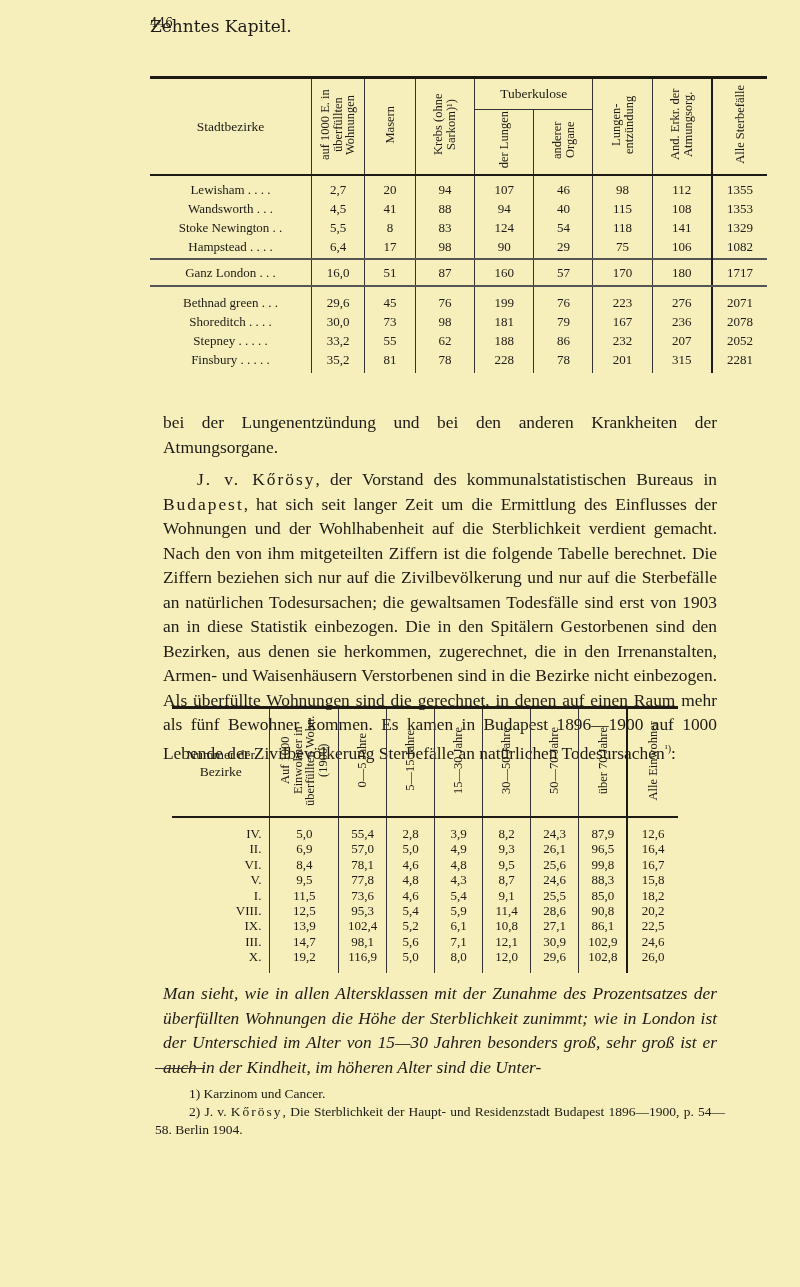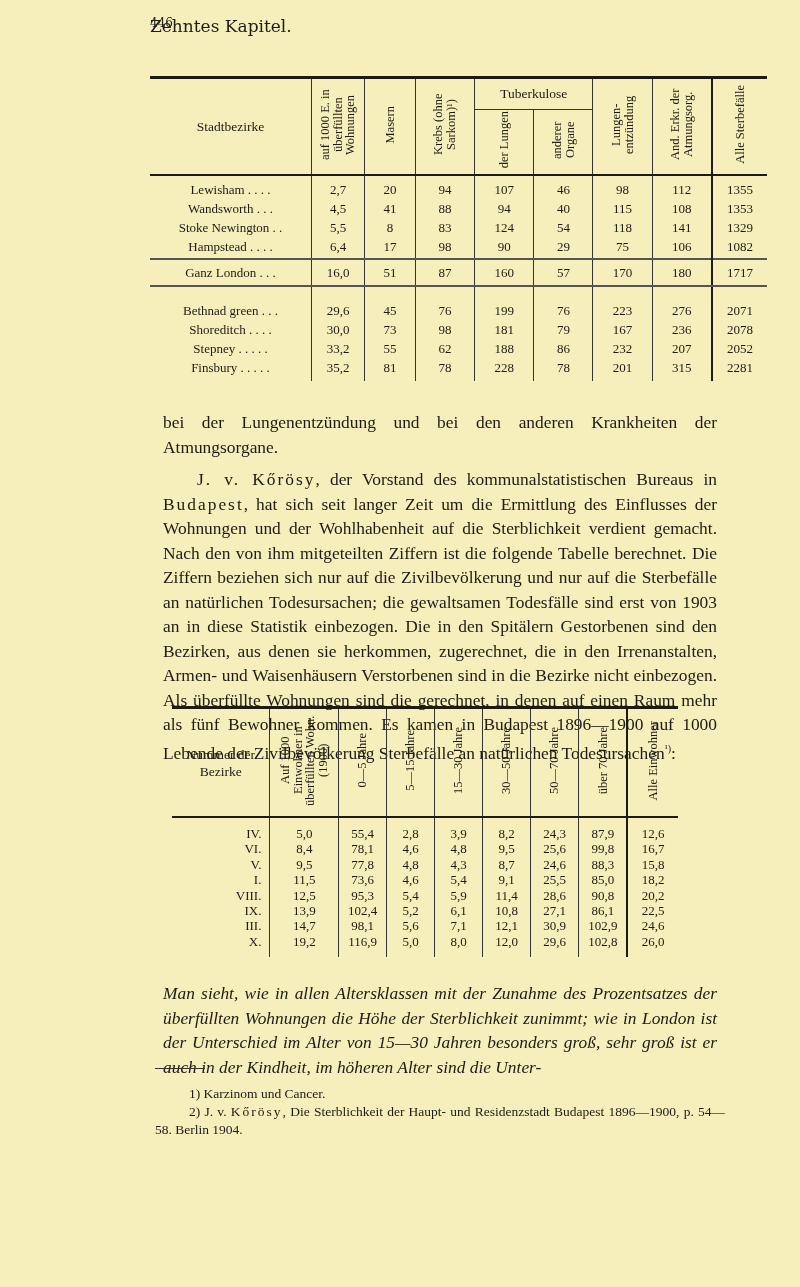--- a/index.html
+++ b/index.html
@@ -24,21 +24,21 @@
   .vtext { writing-mode:vertical-rl; transform:rotate(180deg); display:inline-block; line-height:1.0; font-size:12.5px; text-align:center; }
   .t1 .head-stub { width:155px; text-align:center; font-size:13.5px; }
   .t1 .head-tub { text-align:center; height:30px; border-bottom:1px solid #333; font-size:13.5px; }
   .t1 td { border-left:1px solid #333; text-align:center; line-height:15px; }
   .t1 td:first-child { border-left:none; text-align:center; padding-left:0; }
   .t1 td.thick, .t1 th.thick { border-left:2px solid #1d1b14; }
   .t1 tbody.group td { padding-top:2px; padding-bottom:2px; }
   .t1 tbody.group-first tr:first-child td { padding-top:6px; }
   .t1 tbody.group-first tr:last-child td { padding-bottom:4px; }
   .t1 tbody.total td { border-top:2px solid #555; border-bottom:2px solid #555; padding:5px 0; }
-  .t1 tbody.group-last tr:first-child td { padding-top:16px; }
+  .t1 tbody.group-last tr:first-child td { padding-top:8px; }
   .t1 tbody.group-last tr:last-child td { padding-bottom:6px; }
 
   .prose { position:absolute; left:155px; width:570px; font-family:"Liberation Serif", serif; font-size:17.4px; line-height:24.5px; text-align:justify; }
   .prose p { margin:8px; }
   .prose p.indent { text-indent:34px; }
   .spaced { letter-spacing:2px; }
 
   .t2 { position:absolute; left:172px; top:706px; width:506px; font-family:"Liberation Serif", serif; font-size:13px; }
   .t2 thead tr th { border-top:3px solid #1d1b14; border-bottom:2px solid #1d1b14; border-left:1px solid #333; height:103px; vertical-align:middle; text-align:center; }
   .t2 thead tr th:first-child { border-left:none; width:75px; font-size:13.5px; line-height:17px; }
@@ -210,20 +210,31 @@
         <td>5,0</td>
         <td>55,4</td>
         <td>2,8</td>
         <td>3,9</td>
         <td>8,2</td>
         <td>24,3</td>
         <td>87,9</td>
         <td class="thick">12,6</td>
       </tr>
     <tr>
+        <td>II.</td>
+        <td>6,9</td>
+        <td>57,0</td>
+        <td>5,0</td>
+        <td>4,9</td>
+        <td>9,3</td>
+        <td>26,1</td>
+        <td>96,5</td>
+        <td class="thick">16,4</td>
+      </tr>
+    <tr>
         <td>VI.</td>
         <td>8,4</td>
         <td>78,1</td>
         <td>4,6</td>
         <td>4,8</td>
         <td>9,5</td>
         <td>25,6</td>
         <td>99,8</td>
         <td class="thick">16,7</td>
       </tr>

